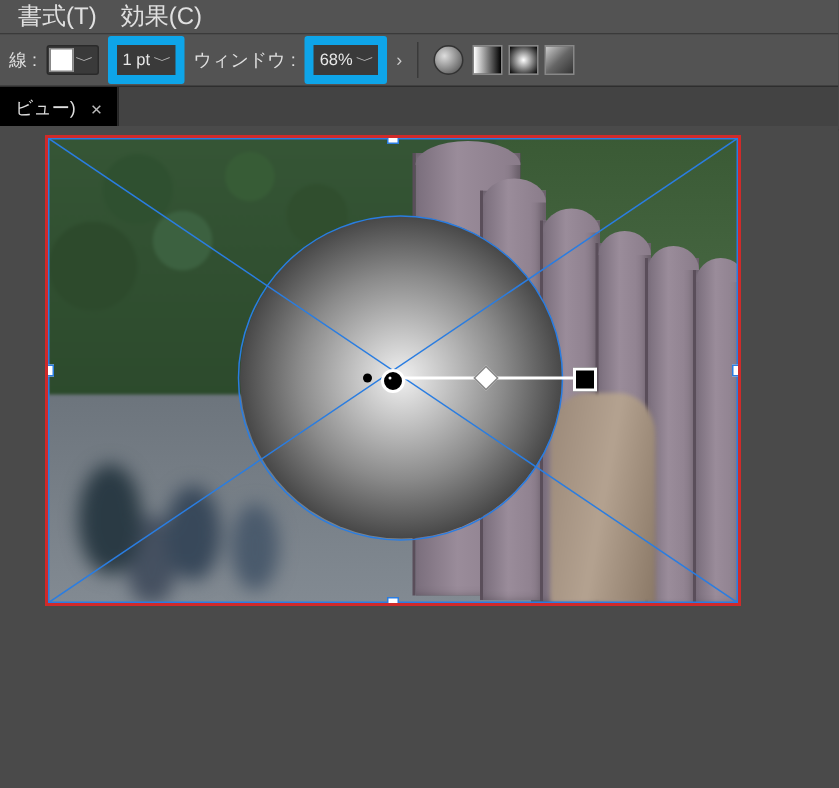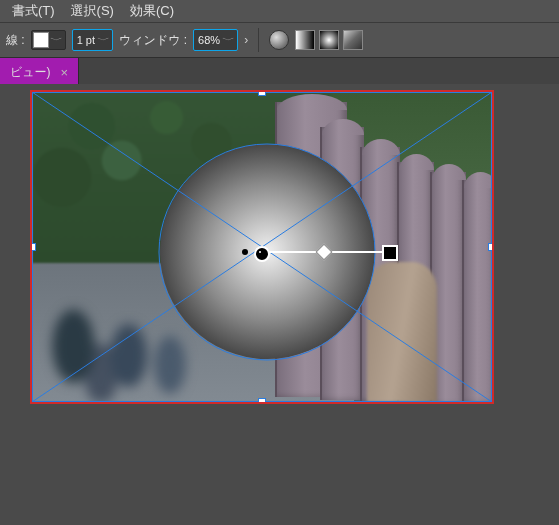--- a/index.html
+++ b/index.html
@@ -1,37 +1,37 @@
 <!DOCTYPE html>
 <html><head>
 <meta charset="utf-8">
 <style>
   html,body{margin:0;padding:0;background:#4a4a4a;font-family:"Meiryo","Yu Gothic",sans-serif;font-size:12px;color:#ccc;overflow:hidden}
   .app{width:559px;height:525px;position:relative;background:#4a4a4a}
   
   .menubar{height:22px;background:#535353;display:flex;align-items:center;padding:0 4px;border-bottom:1px solid #3a3a3a}
-  .menubar .item{padding:2px 8px;white-space:nowrap;font-size:13px;color:#e0e0e0}
+  .menubar .item{padding:2px 8px;white-space:nowrap;font-size:16px;color:#e0e0e0}
   
   .optbar{height:34px;background:#535353;display:flex;align-items:center;padding:0 6px;border-bottom:1px solid #2e2e2e;gap:6px}
   .label{color:#e0e0e0;font-size:12px}
-  .dropdown{display:inline-flex;align-items:center;background:#3a3a3a;border:1px solid #0ea5e9;height:20px;padding:0 4px;color:#e8e8e8;font-size:11px;border-radius:2px}
+  .dropdown{display:inline-flex;align-items:center;background:#3a3a3a;border:6px solid #0ea5e9;height:20px;padding:0 4px;color:#e8e8e8;font-size:11px;border-radius:2px}
   .dropdown .arrow{margin-left:4px;font-size:9px;color:#bbb}
   .stroke-swatch{width:14px;height:14px;background:#fff;display:inline-block;border:1px solid #888}
   .stroke-wrap{display:inline-flex;align-items:center;background:#3a3a3a;padding:1px;border:1px solid #2a2a2a;border-radius:2px}
   .stroke-wrap .arrow{font-size:9px;color:#bbb;padding:0 3px}
   .vsep{width:1px;height:24px;background:#3a3a3a;margin:0 4px}
   .grad-ball{width:18px;height:18px;border-radius:50%;background:radial-gradient(circle at 35% 35%,#ddd 0%,#888 55%,#444 100%);border:1px solid #333}
   .grad-swatch{width:18px;height:18px;border:1px solid #888;display:inline-block}
   .grad-swatch.linear{background:linear-gradient(90deg,#fff,#000)}
   .grad-swatch.radial{background:radial-gradient(circle,#fff 0%,#000 100%)}
   .grad-swatch.freeform{background:linear-gradient(135deg,#ccc 0%,#666 50%,#333 100%)}
   .swatch-row{display:flex;gap:4px}
   
   .tabbar{height:28px;background:#434343;display:flex;align-items:center;border-bottom:1px solid #2a2a2a}
-  .tab{height:28px;display:flex;align-items:center;padding:0 10px;background:#a21caf;color:#ddd;font-size:12px;gap:10px;border-right:1px solid #2a2a2a}
+  .tab{height:28px;display:flex;align-items:center;padding:0 10px;background:#000000;color:#ddd;font-size:12px;gap:10px;border-right:1px solid #2a2a2a}
   .tab .close{font-size:13px;color:#bbb}
   
   .canvas-area{position:absolute;left:0;top:84px;right:0;bottom:0;background:#4a4a4a}
   .artboard{position:absolute;left:30px;top:6px;width:460px;height:310px;border:2px solid #d02a2a;background:#57636b;overflow:hidden}
   
   .scene{position:absolute;inset:0}
   .sky{position:absolute;left:0;top:0;width:100%;height:45%;background:linear-gradient(#3a5a35,#4a6a45)}
   .foliage{position:absolute;left:0;top:0;width:65%;height:55%;background:
     radial-gradient(circle at 20% 20%,#2f5030 8%,transparent 9%),
     radial-gradient(circle at 45% 15%,#375c36 7%,transparent 8%),
@@ -71,21 +71,20 @@
   .grad-end{position:absolute;left:350px;top:153px;width:12px;height:12px;background:#000;border:2px solid #fff}
   .caret{font-size:9px;display:inline-block;transform:scaleX(1.4)}
 </style>
 </head>
 <body>
 
 <div class="app">
 
   <div class="menubar">
     <div class="item">書式(T)</div>
-    <div class="item">選択(S)</div>
     <div class="item">効果(C)</div>
   </div>
 
   <div class="optbar">
     <span class="label">線 :</span>
     <span class="stroke-wrap">
       <span class="stroke-swatch"></span>
       <span class="arrow caret">﹀</span>
     </span>
     <span class="dropdown">

